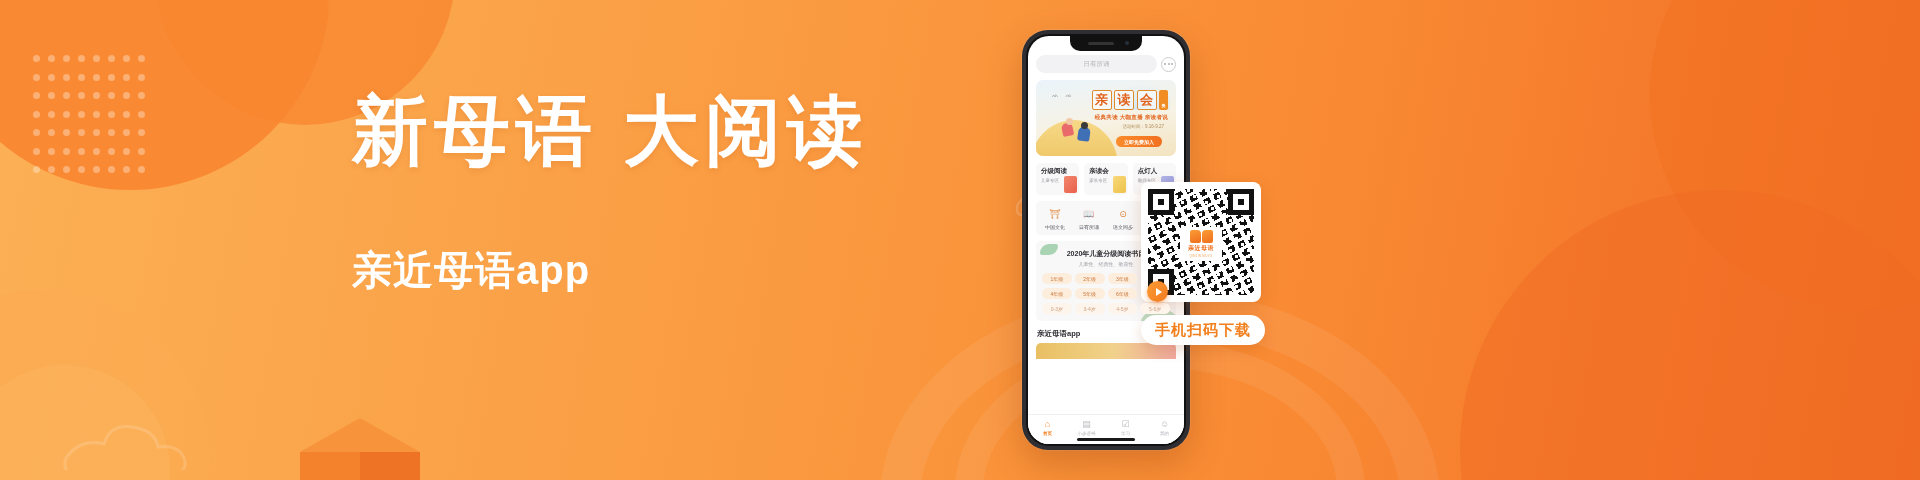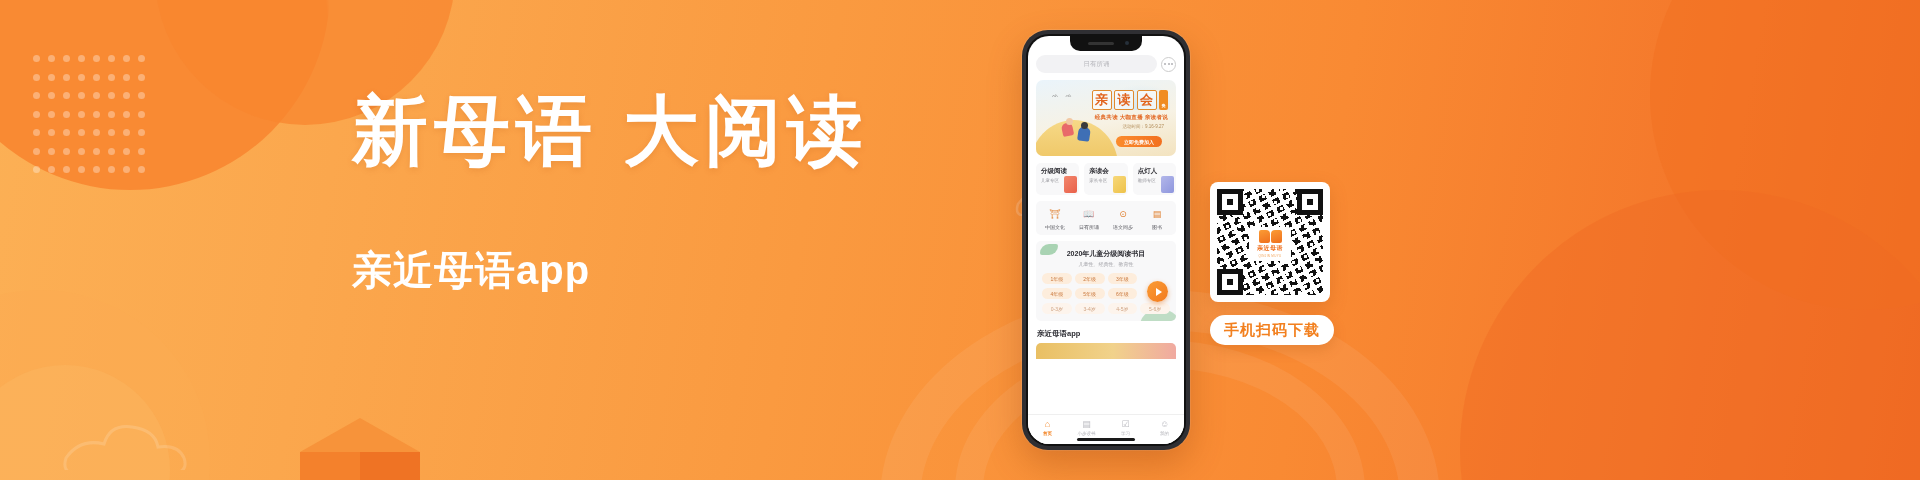--- a/index.html
+++ b/index.html
@@ -150,21 +150,21 @@
            border-top:1px solid #efefef; display:flex; align-items:center; padding-bottom:4px; }
   .tab{ flex:1; display:flex; flex-direction:column; align-items:center; gap:2px; }
   .tab .tg{ font-size:9px; color:#bcbcc2; line-height:1; }
   .tab.on .tg{ color:#f2801f; }
   .tab span{ font-size:4.5px; color:#b0b0b6; }
   .tab.on span{ color:#f2801f; font-weight:700; }
   .homebar{ position:absolute; left:50%; bottom:3px; transform:translateX(-50%);
             width:58px; height:3px; border-radius:2px; background:#1a1a1a; }
 
   
-  .qrwrap{ position:absolute; left:1210px; top:182px; }
+  .qrwrap{ position:absolute; left:1141px; top:182px; }
   .qrcard{ width:120px; height:120px; background:#fff; border-radius:8px; padding:7px;
            box-shadow:0 6px 18px rgba(160,70,12,.22); }
   .qr{ position:relative; width:100%; height:100%;
        background-image:
          repeating-linear-gradient(90deg,#111 0 3px, transparent 3px 6px),
          repeating-linear-gradient(0deg,#111 0 3px, transparent 3px 6px);
        background-size:6px 6px, 6px 6px; background-color:#fff; }
   .qr .mask{ position:absolute; inset:0;
        background-image:repeating-linear-gradient(63deg,#fff 0 4px,transparent 4px 11px),
                         repeating-linear-gradient(-27deg,#fff 0 3px,transparent 3px 9px);

